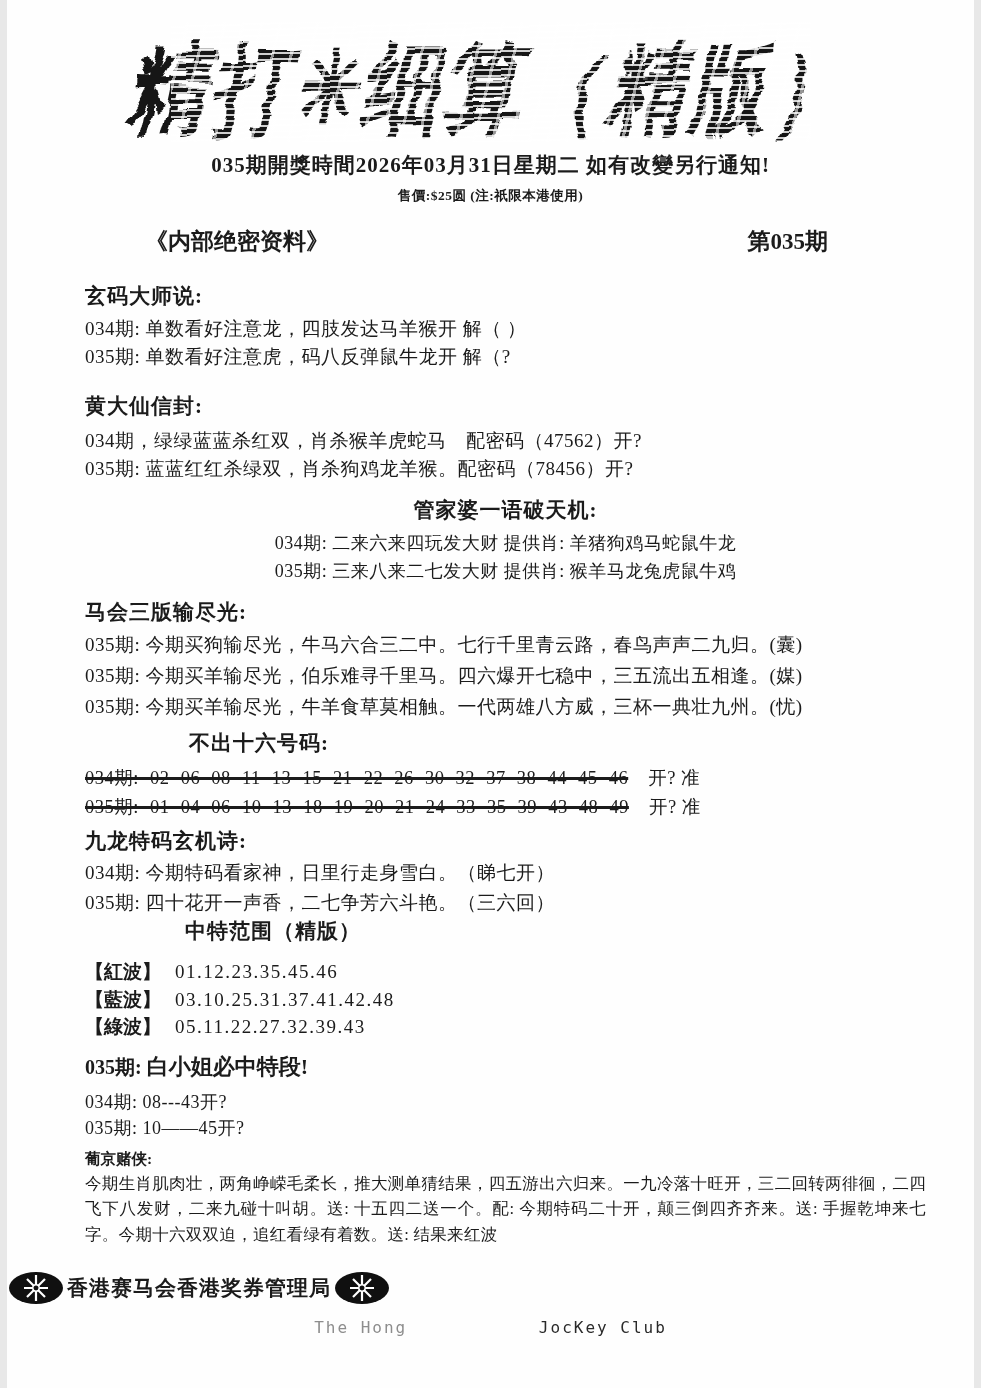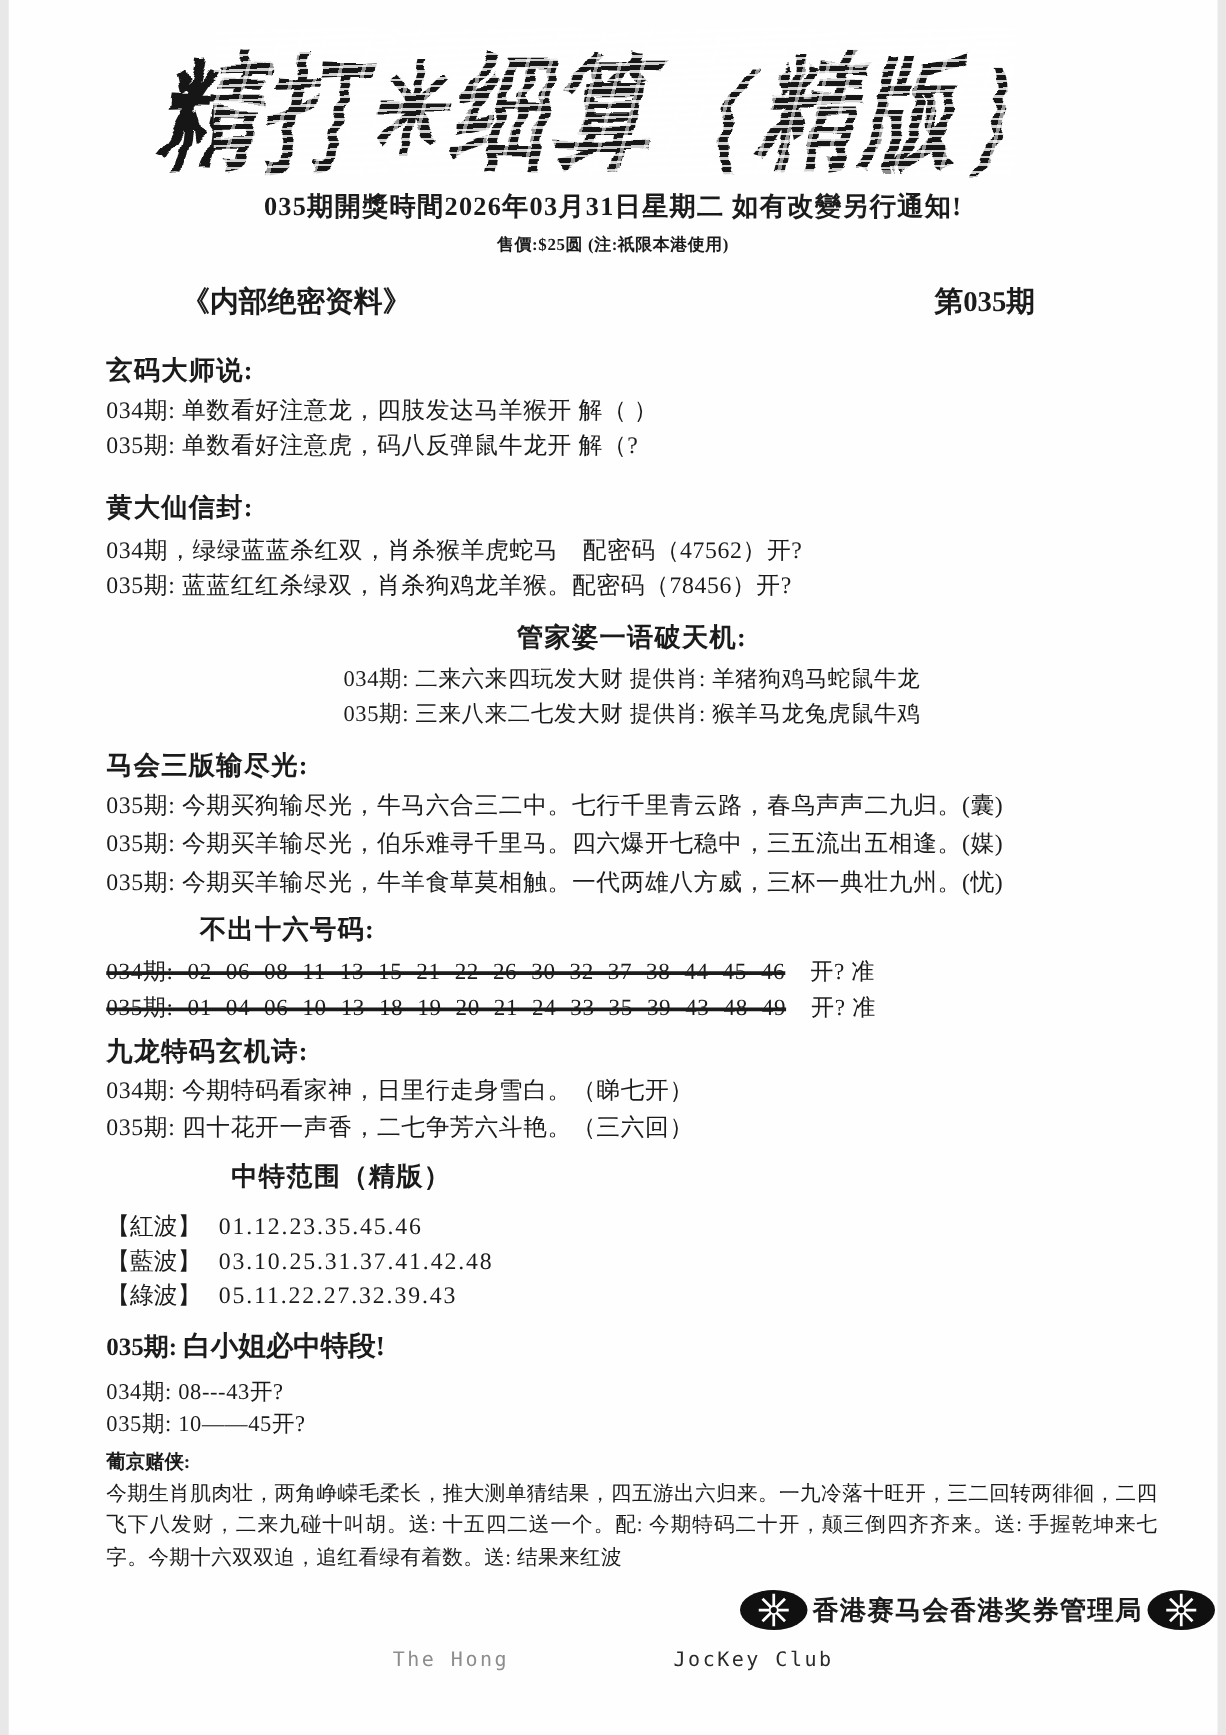--- a/index.html
+++ b/index.html
@@ -43,42 +43,42 @@
   .sec-master .sec-head{margin-bottom:6px;}
   .sec-wong{margin-top:22px;}
   .sec-wong .sec-head{margin-bottom:8px;}
   .sec-guan{margin-top:14px;text-align:center;}
   .sec-guan .sec-head{margin-bottom:6px;}
   .sec-guan .tip-line{font-size:18px;}
   .sec-mahui{margin-top:14px;}
   .sec-mahui .sec-head{margin-bottom:4px;}
   .sec-mahui .tip-line{line-height:31px;}
   .sec-sixteen{margin-top:8px;}
-  .sec-sixteen .sec-head{margin-left:75px;margin-bottom:8px;}
+  .sec-sixteen .sec-head{margin-left:104px;margin-bottom:8px;}
   .strike-row{font-size:18.5px;line-height:29px;letter-spacing:.5px;}
   .struck{text-decoration:line-through;text-decoration-thickness:3.2px;word-spacing:6px;}
   .suffix{margin-left:20px;}
   .sec-jiulong{margin-top:6px;}
   .sec-jiulong .sec-head{margin-bottom:4px;}
   .sec-jiulong .tip-line{line-height:30px;}
-  .sec-zhongte{margin-top:10px;}
+  .sec-zhongte{margin-top:0;}
   .sec-zhongte .sec-head{margin-left:100px;margin-bottom:14px;}
   .wave-row{font-size:19px;line-height:27.5px;}
-  .wave-label{font-weight:400;letter-spacing:0;text-align:right;}
+  .wave-label{font-weight:700;letter-spacing:0;text-align:right;}
   .wave-nums{margin-left:14px;letter-spacing:1.5px;}
   .sec-bai{margin-top:12px;}
   .bai-head{font-size:20px;font-weight:700;line-height:28px;margin-bottom:8px;}
   .bai-head .bai-main{font-size:22px;}
   .sec-bai .tip-line{font-size:18px;line-height:26px;}
   .sec-pujing{margin-top:8px;}
   .pujing-head{font-size:15.5px;font-weight:700;line-height:20px;}
   .pujing-para{font-size:16.5px;line-height:25.5px;margin-top:2px;letter-spacing:.3px;text-align:justify;}
   
   .footer{position:absolute;left:0;top:1268px;width:100%;text-align:center;}
-  .logo-row{display:flex;justify-content:flex-end;align-items:center;gap:2px;}
+  .logo-row{display:flex;justify-content:flex-start;align-items:center;gap:2px;}
   .org-name{font-size:21px;font-weight:700;letter-spacing:1px;}
   .eng-row{margin-top:10px;font-family:"DejaVu Sans Mono","Liberation Mono",monospace;font-size:16px;letter-spacing:2px;}
   .eng-left{color:#8d8d8d;margin-right:120px;}
   .eng-right{color:#2a2a2a;}
   .hkjc-logo{display:inline-block;vertical-align:middle;}
 </style>
 </head>
 <body>
 
 <div class="page">

